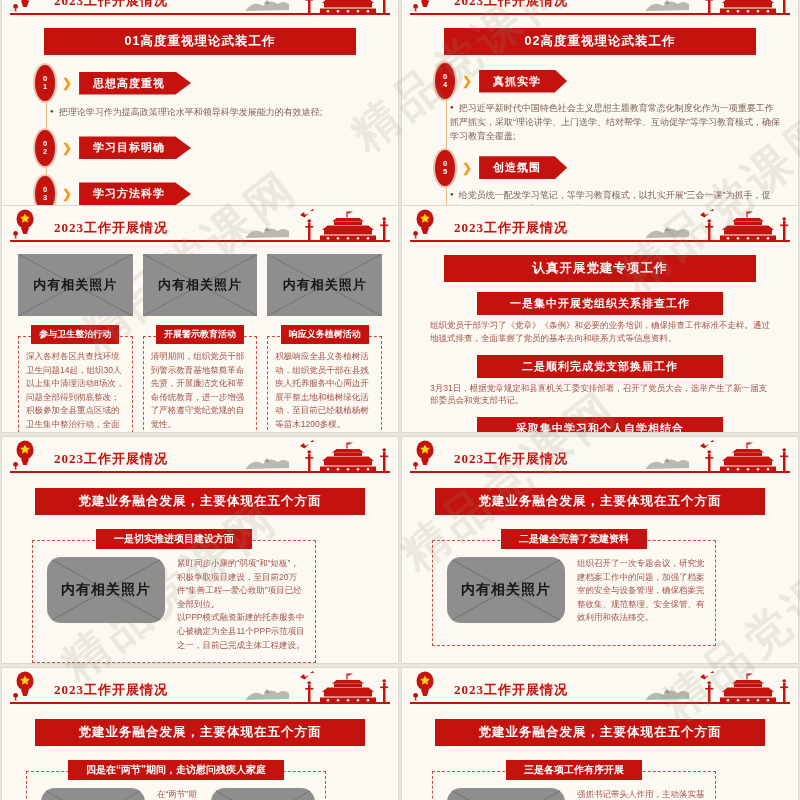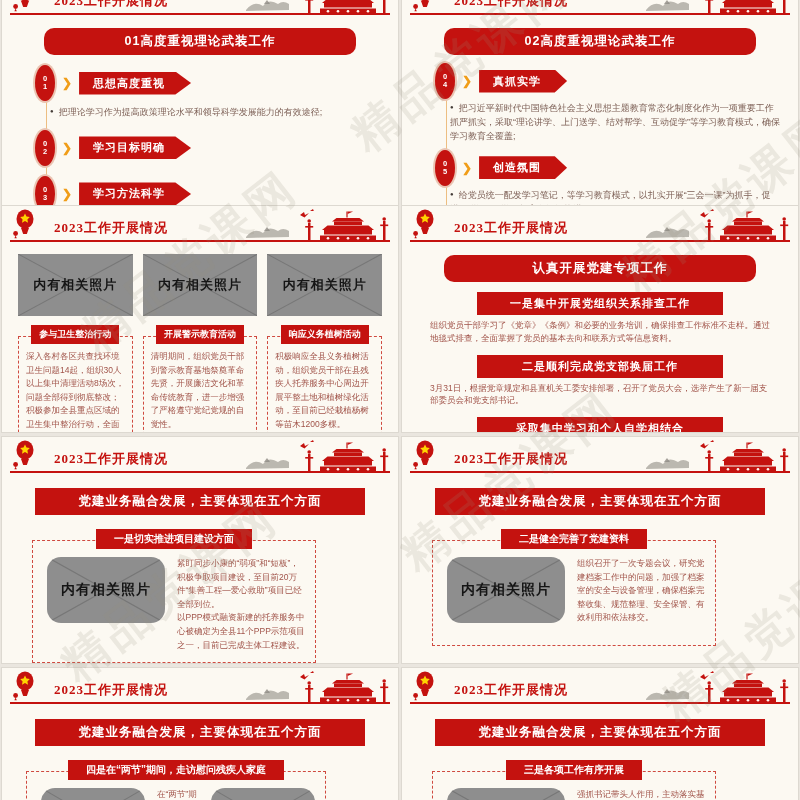--- a/index.html
+++ b/index.html
@@ -14,21 +14,21 @@
 
   
   .sh{position:relative;height:34px;margin:0 8px;border-bottom:2px solid #c4120f;}
   .sh .balloon{position:absolute;left:2px;top:3px;}
   .sh .stitle{position:absolute;left:44px;bottom:3px;font-family:"Liberation Serif",serif;
     font-weight:bold;font-size:13px;color:#c4120f;letter-spacing:1px;white-space:nowrap;}
   .sh .deco{position:absolute;right:-4px;bottom:-4px;}
 
   
   .banner{margin:13px auto 0;width:312px;background:#c4120f;color:#fff;text-align:center;
-    font-size:12.5px;font-weight:bold;padding:5px 0;letter-spacing:1px;border-radius:10px;}
+    font-size:12.5px;font-weight:bold;padding:5px 0;letter-spacing:1px;}
 
   
   .tl-line{position:absolute;left:44px;top:90px;bottom:0;width:1px;background:#edbe81;z-index:0;}
   .t-row{display:flex;align-items:center;margin:10px 0 0 33px;position:relative;z-index:1;}
   .t-num{width:20px;height:36px;border-radius:50%;background:#c4120f;box-shadow:0 0 0 2px #eac4b2;
     color:#fff;font-size:7.5px;font-weight:bold;line-height:8px;display:flex;align-items:center;justify-content:center;}
   .t-num span{display:block;width:7px;word-break:break-all;text-align:center;}
   .t-chev{margin:0 7px;color:#f09d18;font-size:12px;font-weight:bold;}
   .t-chev::before{content:"❯";}
   .t-label{background:#c4120f;color:#fff;font-size:11px;font-weight:bold;white-space:nowrap;

